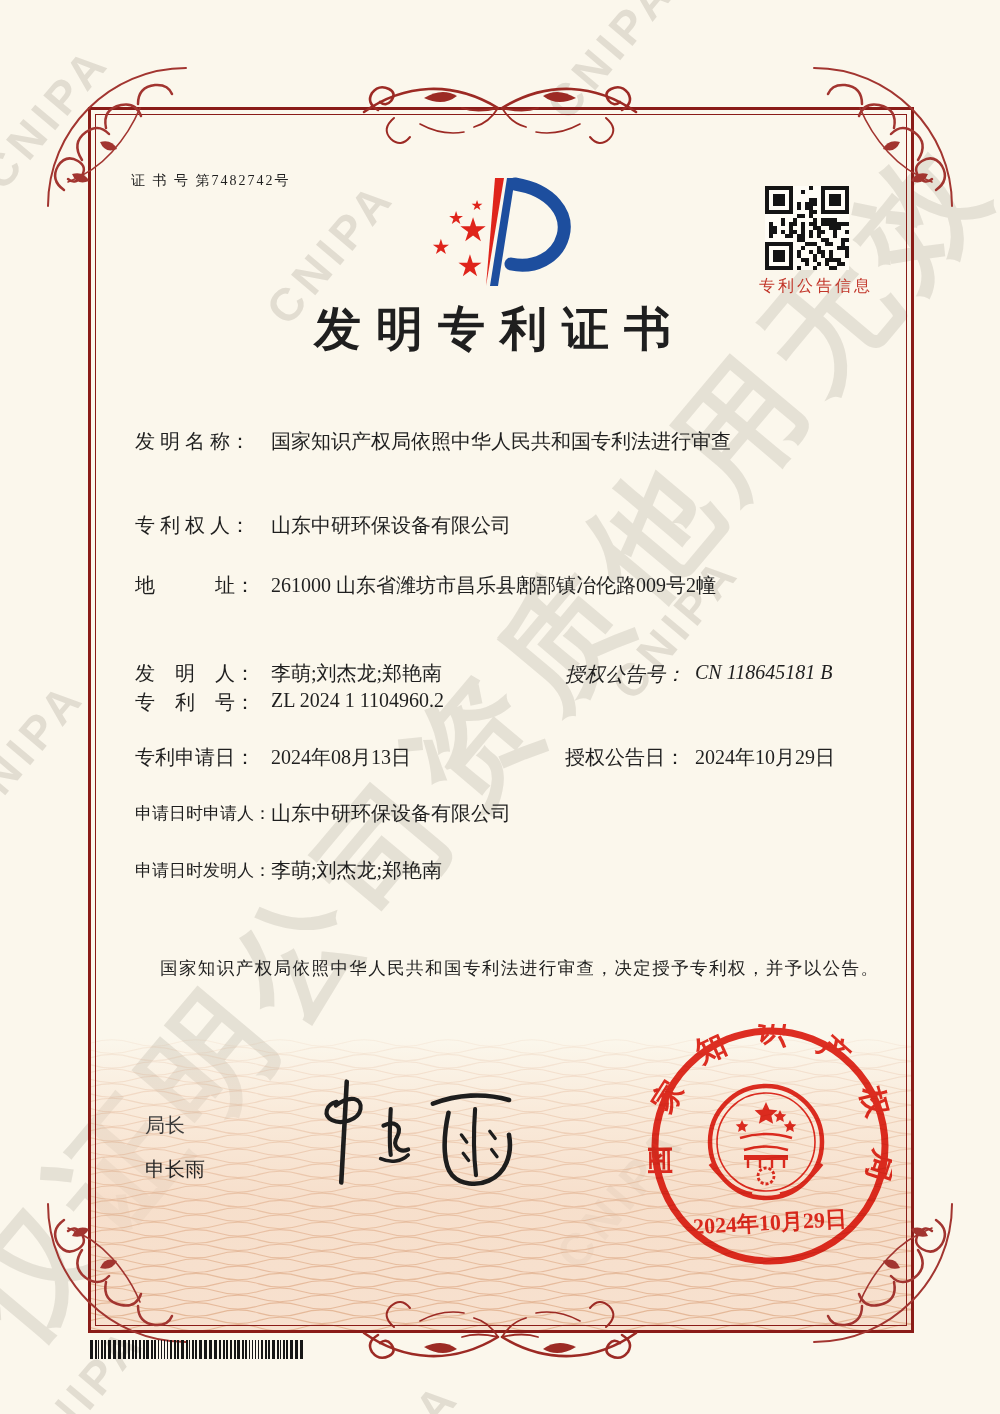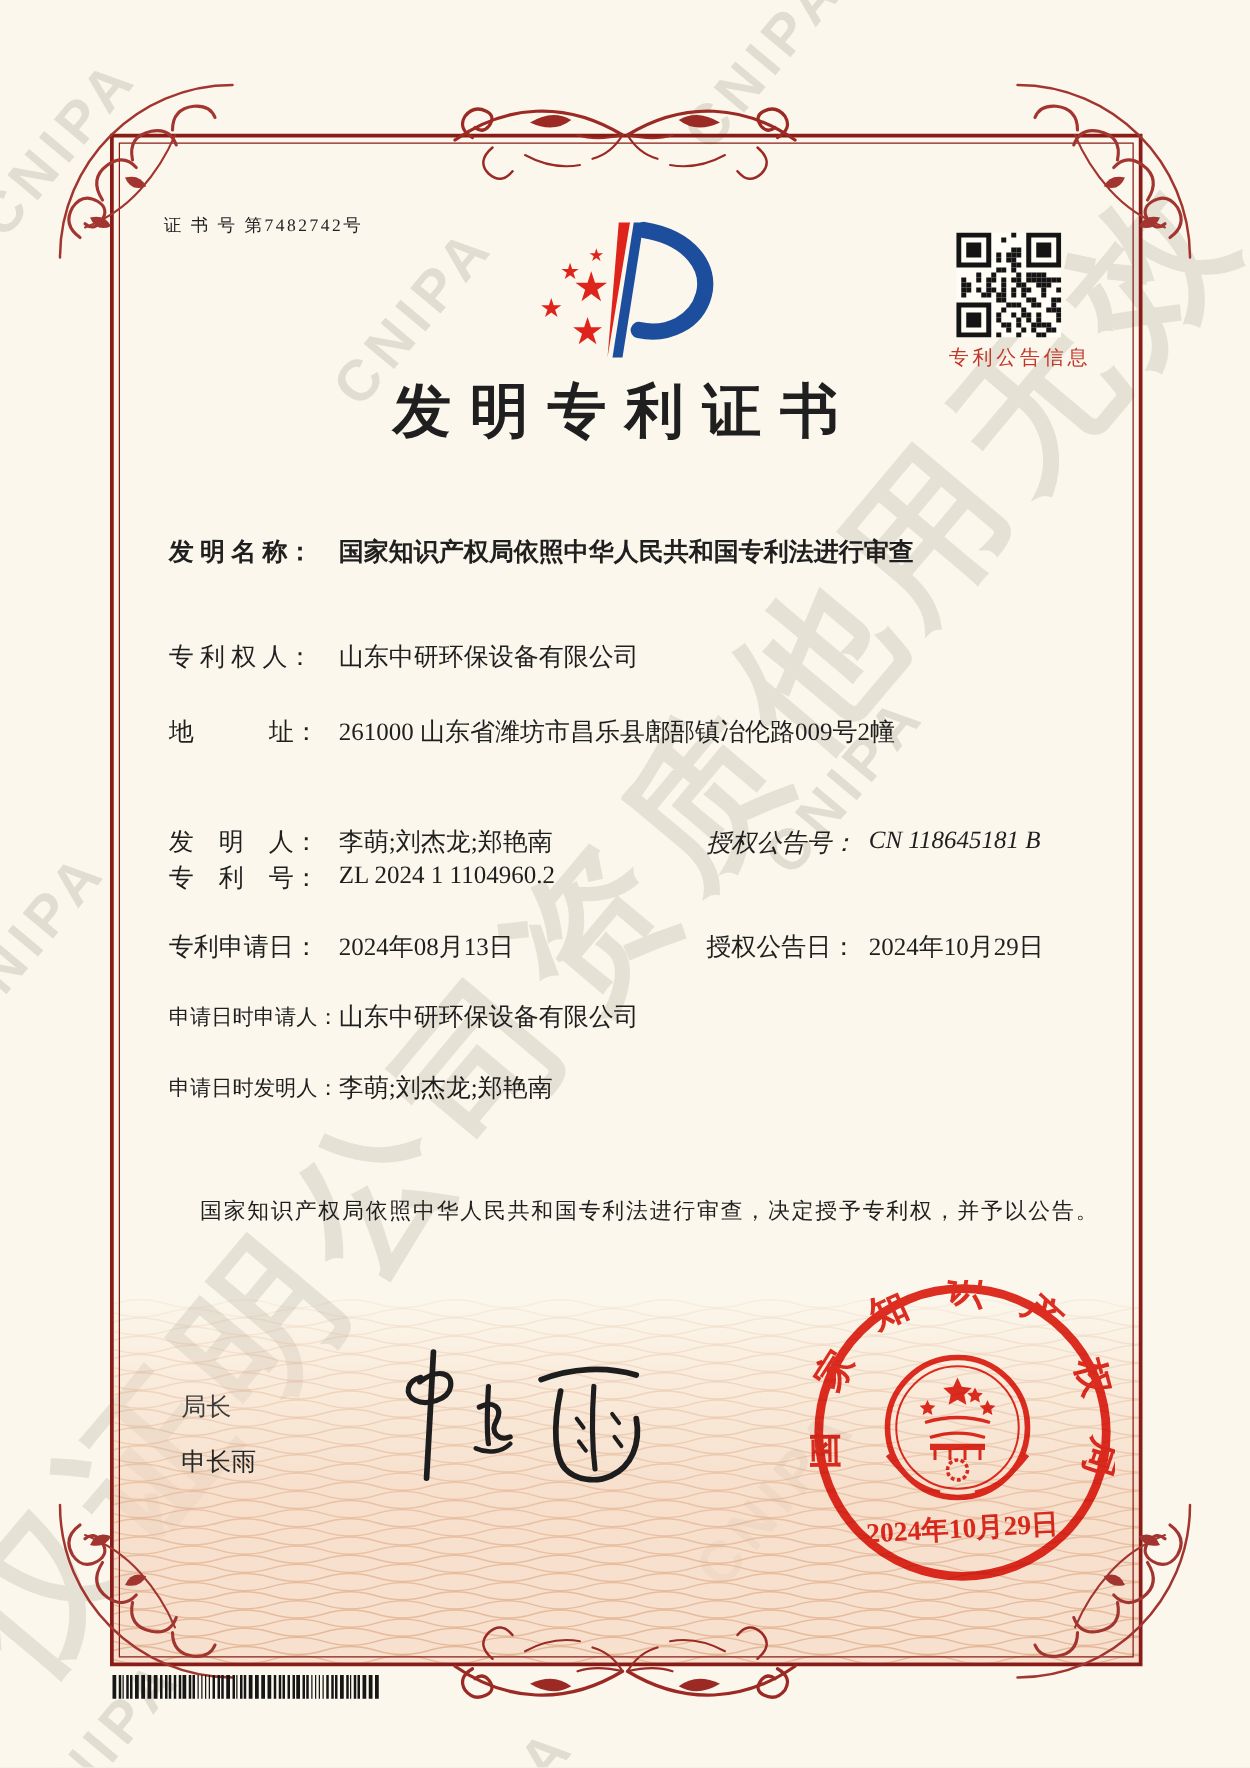--- a/index.html
+++ b/index.html
@@ -330,21 +330,21 @@
         <rect x="64" y="8" width="12" height="12" fill="#141414"></rect>
         <rect x="0" y="56" width="28" height="28" fill="#141414"></rect>
         <rect x="4" y="60" width="20" height="20" fill="#fffdf6"></rect>
         <rect x="8" y="64" width="12" height="12" fill="#141414"></rect>
       </svg>
   </div>
   <div class="qrcaption">专利公告信息</div>
 
   <div class="title">发明专利证书</div>
 
-  <div class="row" style="top:428px;font-weight:bold;">
+  <div class="row" style="top:428px;">
     <span class="lbl">发 明 名 称：</span>
     <span class="val">国家知识产权局依照中华人民共和国专利法进行审查</span>
   </div>
   <div class="row" style="top:512px;">
     <span class="lbl">专 利 权 人：</span>
     <span class="val">山东中研环保设备有限公司</span>
   </div>
   <div class="row" style="top:572px;">
     <span class="lbl">地　　　址：</span>
     <span class="val">261000 山东省潍坊市昌乐县鄌郚镇冶伦路009号2幢</span>

